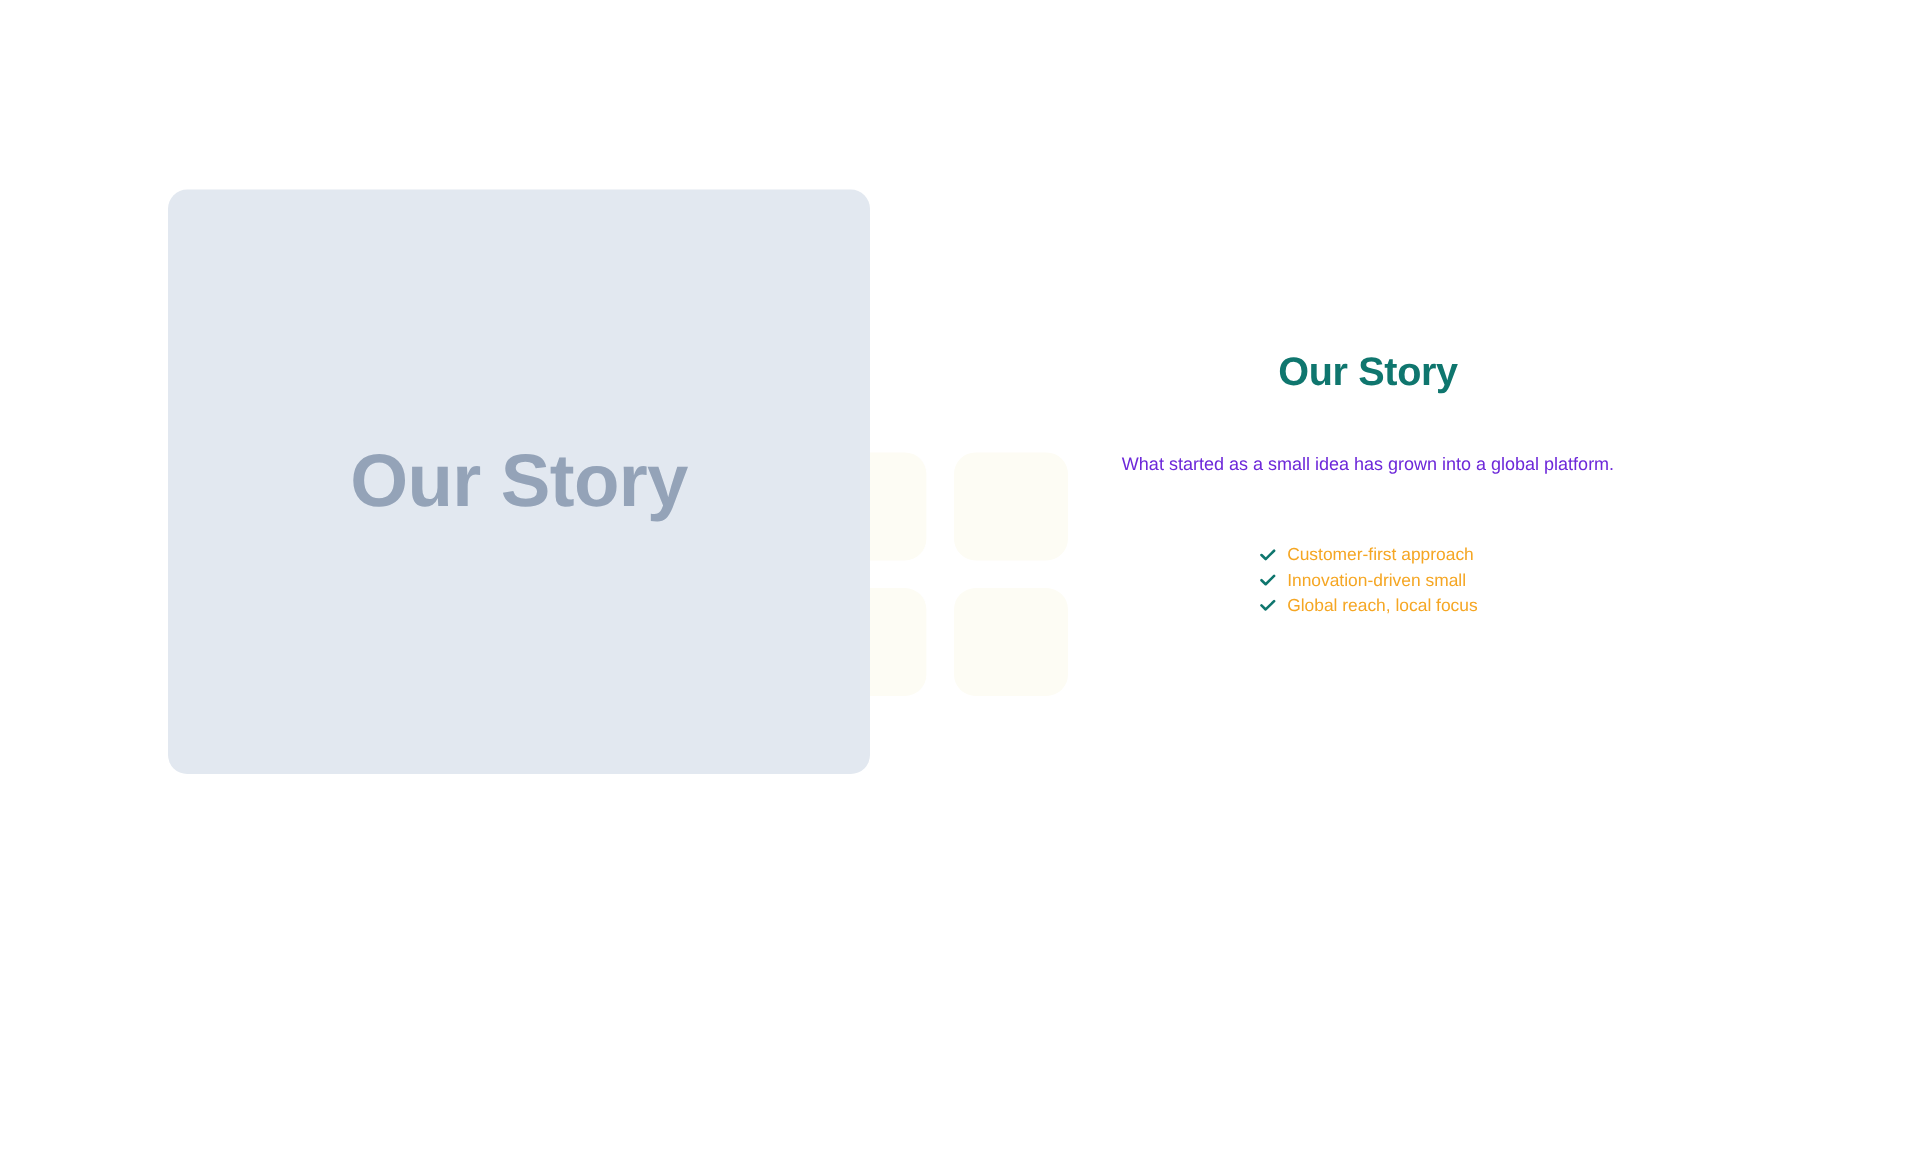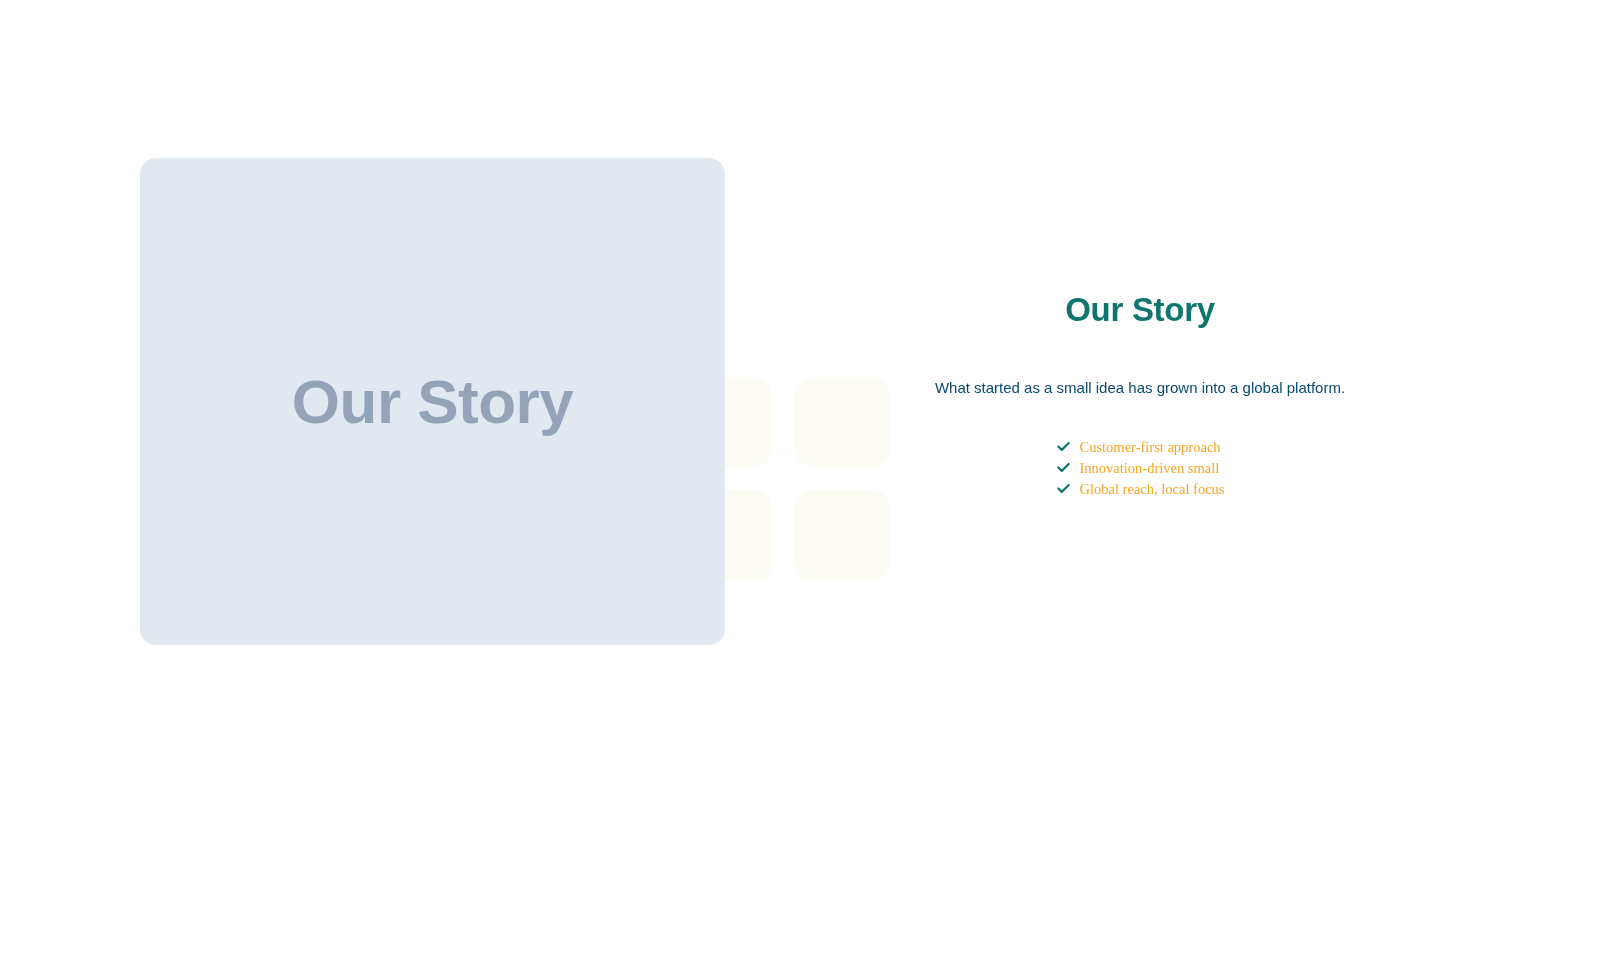--- a/index.html
+++ b/index.html
@@ -81,33 +81,32 @@
     font-weight: bold;
     color: #0f766e;
     letter-spacing: -0.3px;
     line-height: 1.2;
   }
   .content-lead {
     margin: 0;
     padding-top: 47px;
     font-size: 15px;
     font-weight: normal;
-    color: #0c4a6e;
+    color: #6d28d9;
     line-height: 1.45;
   }
 
   
   .feature-list {
     list-style: none;
-    margin: 0;
+    margin: 16px;
     padding: 0;
     display: inline-block;
     text-align: left;
     padding-top: 38px;
-    font-family: Liberation Serif, serif;
   }
   .feature-item {
     display: flex;
     align-items: center;
     gap: 9px;
     height: 21px;
     white-space: nowrap;
   }
   .check-icon {
     flex: 0 0 auto;

